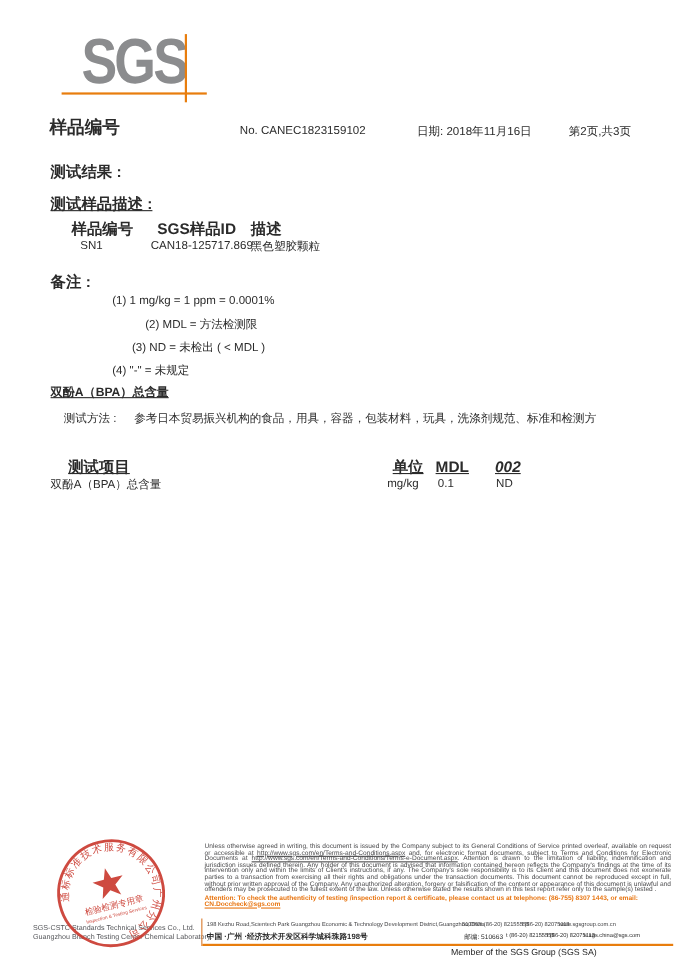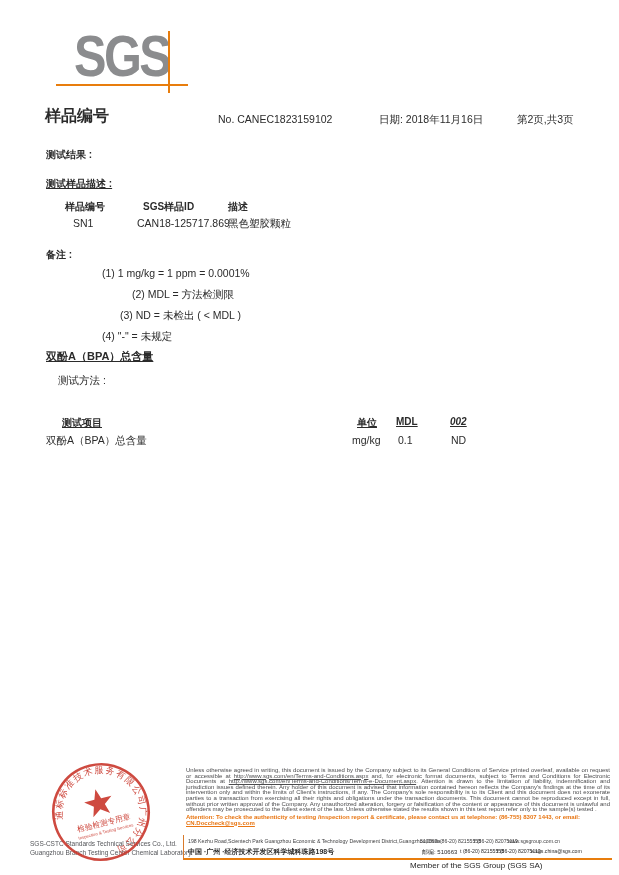--- a/index.html
+++ b/index.html
@@ -12,21 +12,21 @@
              letter-spacing:-3px;line-height:52px;transform:scaleX(.84);transform-origin:left top;}
   .logo-hline{left:56px;top:84px;width:132px;height:2px;background:#e87d0d;}
   .logo-vline{left:168px;top:31px;width:2px;height:62px;background:#e87d0d;}
 
   
   .doc-title{left:45px;top:106px;font-size:16px;font-weight:bold;color:#2b2b2b;}
   .report-no{left:218px;top:113px;font-size:10.5px;}
   .report-date{left:379px;top:113px;font-size:10.5px;}
   .page-info{left:517px;top:113px;font-size:10.5px;}
 
-  .label{font-size:10px;font-weight:bold;color:#2b2b2b;}
+  .label{font-size:14px;font-weight:bold;color:#2b2b2b;}
   .txt{font-size:10.5px;color:#2b2b2b;}
   .u{text-decoration:underline;}
 
   .results-label{left:46px;top:148px;}
   .sample-heading{left:46px;top:177px;}
 
   .s-h1{left:65px;top:200px;}  .s-h2{left:143px;top:200px;} .s-h3{left:228px;top:200px;}
   .s-v1{left:73px;top:217px;}  .s-v2{left:137px;top:217px;} .s-v3{left:228px;top:217px;}
 
   .notes-label{left:46px;top:248px;}
@@ -87,20 +87,21 @@
   <div class="abs s-v3 txt">黑色塑胶颗粒</div>
 
   <div class="abs notes-label label">备注 :</div>
   <div class="abs note-0 txt">(1) 1 mg/kg = 1 ppm = 0.0001%</div>
   <div class="abs note-1 txt">(2) MDL = 方法检测限</div>
   <div class="abs note-2 txt">(3) ND = 未检出 ( &lt; MDL )</div>
   <div class="abs note-3 txt">(4) "-" = 未规定</div>
 
   <div class="abs bpa-heading label u">双酚A（BPA）总含量</div>
   <div class="abs method-label txt">测试方法 :</div>
+  <div class="abs method-l1 txt">参考日本贸易振兴机构的食品，用具，容器，包装材料，玩具，洗涤剂规范、标准和检测方</div>
 
   <div class="abs r-h1 label u">测试项目</div>
   <div class="abs r-h2 label u">单位</div>
   <div class="abs r-h3 label u">MDL</div>
   <div class="abs r-h4 label u">002</div>
   <div class="abs r-v1 txt">双酚A（BPA）总含量</div>
   <div class="abs r-v2 txt">mg/kg</div>
   <div class="abs r-v3 txt">0.1</div>
   <div class="abs r-v4 txt">ND</div>
 

